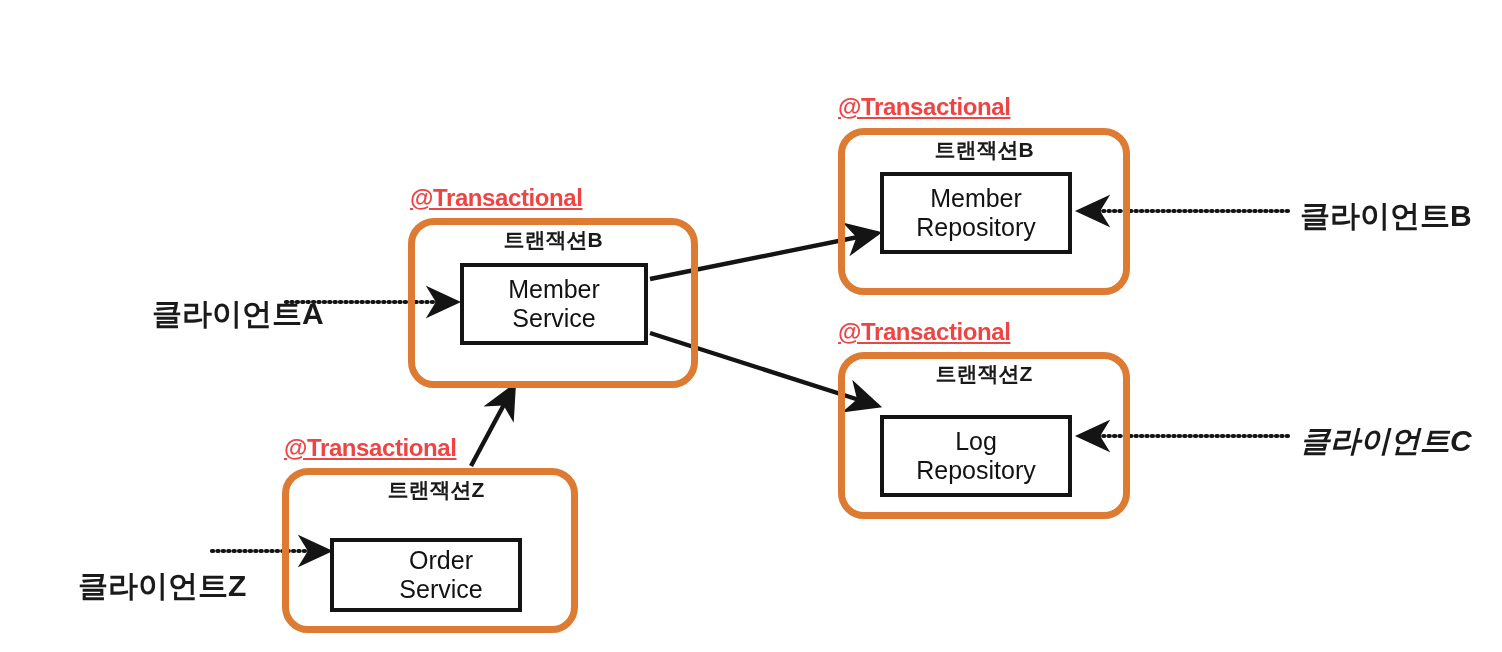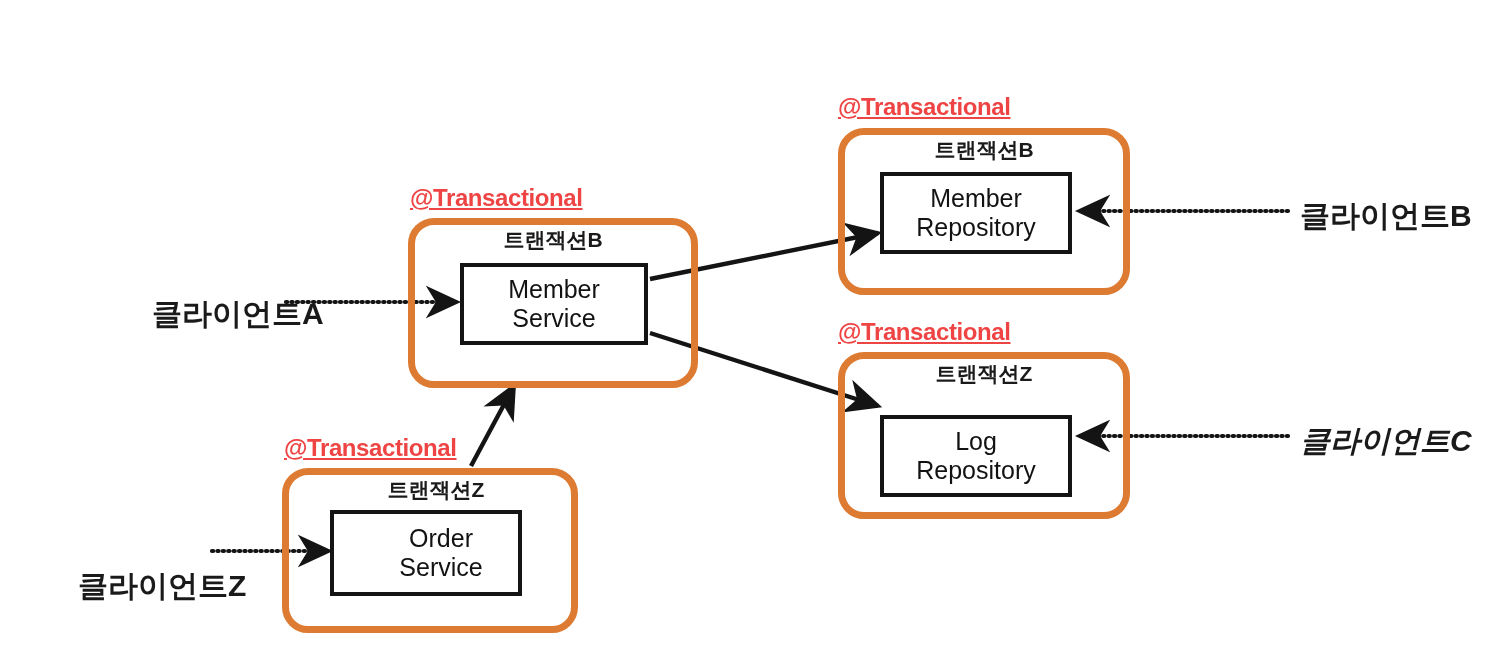--- a/index.html
+++ b/index.html
@@ -133,21 +133,21 @@
       <div class="tx-box" style="left: 838px; top: 352px; width: 292px; height: 167px;"></div>
       <div class="annotation" style="left: 838px; top: 318px;">@Transactional</div>
       <div class="tx-title" style="left: 838px; top: 360px; width: 292px;">트랜잭션Z</div>
       <div class="bean" style="left: 880px; top: 396px; width: 192px; height: 82px; margin-top: 19px;">
         <span class="line">Log</span>
         <span class="line">Repository</span>
       </div>
       <div class="tx-box" style="left: 282px; top: 468px; width: 296px; height: 165px;"></div>
       <div class="annotation" style="left: 284px; top: 434px;">@Transactional</div>
       <div class="tx-title" style="left: 288px; top: 476px; width: 296px;">트랜잭션Z</div>
-      <div class="bean" style="left: 330px; top: 510px; width: 192px; height: 86px; padding-left: 30px;">
+      <div class="bean" style="left: 330px; top: 538px; width: 192px; height: 74px; padding-left: 30px;">
         <span class="line">Order</span>
         <span class="line">Service</span>
       </div>
     </div>
   <div id="client-layer">
       <div class="client" style="left: 152px; top: 294px;">클라이언트A</div>
       <div class="client" style="left: 1300px; top: 196px;">클라이언트B</div>
       <div class="client" style="left: 1300px; top: 421px; font-style: italic;">클라이언트C</div>
       <div class="client" style="left: 78px; top: 534px; margin-top: 32px;">클라이언트Z</div>
     </div>

